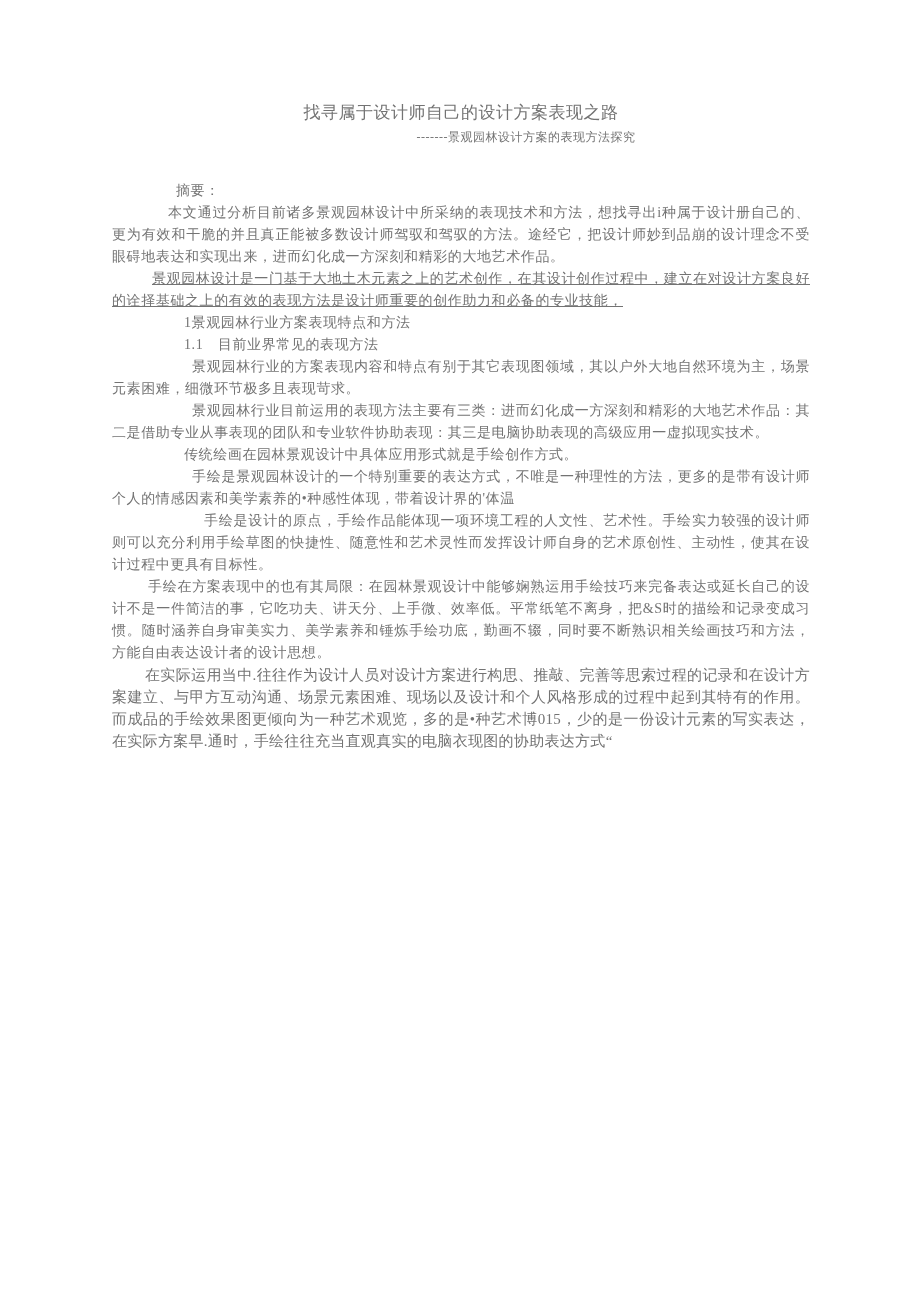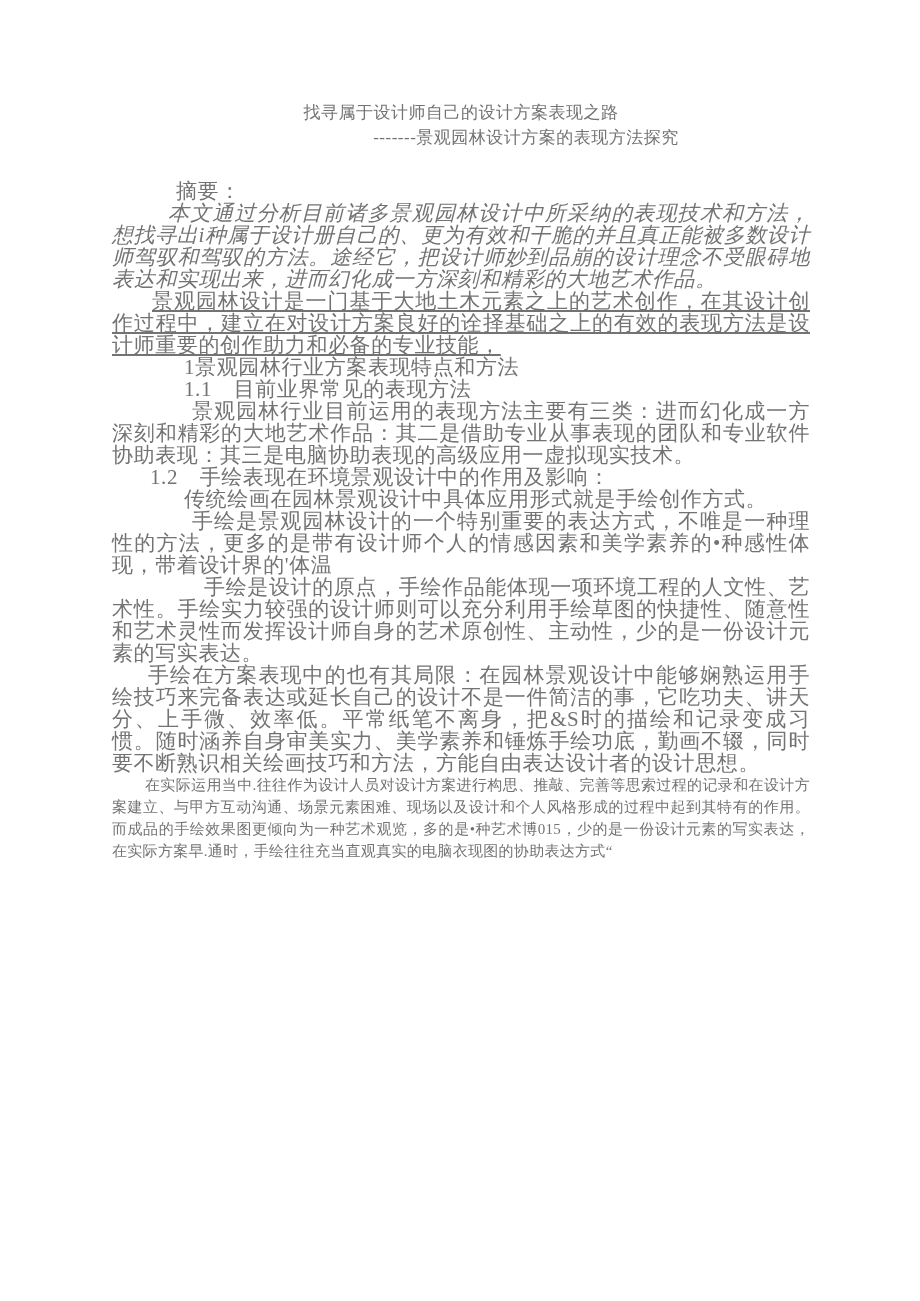--- a/index.html
+++ b/index.html
@@ -20,69 +20,69 @@
   }
   .doc-title {
     font-size: 17px;
     line-height: 25px;
     text-align: center;
     letter-spacing: 0.5px;
     margin: 0;
     font-weight: normal;
   }
   .doc-subtitle {
-    font-size: 17px;
+    font-size: 12px;
     line-height: 25px;
     text-align: center;
     padding-left: 130px;
     letter-spacing: 0.5px;
     margin: 0;
     font-weight: normal;
   }
   .doc-body {
     margin-top: 30px;
   }
   p.para {
     margin: 0;
-    font-size: 21px;
+    font-size: 14px;
     line-height: 22px;
     letter-spacing: 0.6px;
     text-align: justify;
     word-break: break-all;
   }
   p.para.small {
     font-size: 15px;
     letter-spacing: 0.3px;
   }
   
   .ind-33 { text-indent: 33px; }
   .ind-36 { text-indent: 36px; }
   .ind-38 { text-indent: 38px; }
   .ind-40 { text-indent: 40px; text-decoration: underline; }
-  .ind-56 { text-indent: 56px; font-style: italic; }
+  .ind-56 { text-indent: 56px; }
   .ind-64 { text-indent: 64px; }
   .ind-68 { text-indent: 68px; }
   .ind-72 { text-indent: 72px; }
   .ind-80 { text-indent: 80px; }
   .ind-92 { text-indent: 92px; }
 </style>
 </head>
 <body>
 
 <div class="page">
   <h1 class="doc-title">找寻属于设计师自己的设计方案表现之路</h1>
   <div class="doc-subtitle">-------景观园林设计方案的表现方法探究</div>
 
   <div class="doc-body">
     <p class="para ind-64">摘要：</p>
     <p class="para ind-56">本文通过分析目前诸多景观园林设计中所采纳的表现技术和方法，想找寻出i种属于设计册自己的、更为有效和干脆的并且真正能被多数设计师驾驭和驾驭的方法。途经它，把设计师妙到品崩的设计理念不受眼碍地表达和实现出来，进而幻化成一方深刻和精彩的大地艺术作品。</p>
     <p class="para ind-40">景观园林设计是一门基于大地土木元素之上的艺术创作，在其设计创作过程中，建立在对设计方案良好的诠择基础之上的有效的表现方法是设计师重要的创作助力和必备的专业技能，</p>
     <p class="para ind-72">1景观园林行业方案表现特点和方法</p>
     <p class="para ind-72">1.1　目前业界常见的表现方法</p>
+    <p class="para ind-80">景观园林行业的方案表现内容和特点有别于其它表现图领域，其以户外大地自然环境为主，场景元素困难，细微环节极多且表现苛求。</p>
     <p class="para ind-80">景观园林行业目前运用的表现方法主要有三类：进而幻化成一方深刻和精彩的大地艺术作品：其二是借助专业从事表现的团队和专业软件协助表现：其三是电脑协助表现的高级应用一虚拟现实技术。</p>
-    <p class="para ind-38">1.2　手绘表现在环境景观设计中的作用及影响：</p>
     <p class="para ind-72">传统绘画在园林景观设计中具体应用形式就是手绘创作方式。</p>
     <p class="para ind-80">手绘是景观园林设计的一个特别重要的表达方式，不唯是一种理性的方法，更多的是带有设计师个人的情感因素和美学素养的•种感性体现，带着设计界的'体温</p>
-    <p class="para ind-92">手绘是设计的原点，手绘作品能体现一项环境工程的人文性、艺术性。手绘实力较强的设计师则可以充分利用手绘草图的快捷性、随意性和艺术灵性而发挥设计师自身的艺术原创性、主动性，少的是一份设计元素的写实表达。</p>
+    <p class="para ind-92">手绘是设计的原点，手绘作品能体现一项环境工程的人文性、艺术性。手绘实力较强的设计师则可以充分利用手绘草图的快捷性、随意性和艺术灵性而发挥设计师自身的艺术原创性、主动性，使其在设计过程中更具有目标性。</p>
     <p class="para ind-36">手绘在方案表现中的也有其局限：在园林景观设计中能够娴熟运用手绘技巧来完备表达或延长自己的设计不是一件简洁的事，它吃功夫、讲天分、上手微、效率低。平常纸笔不离身，把&amp;S时的描绘和记录变成习惯。随时涵养自身审美实力、美学素养和锤炼手绘功底，勤画不辍，同时要不断熟识相关绘画技巧和方法，方能自由表达设计者的设计思想。</p>
     <p class="para small ind-33">在实际运用当中.往往作为设计人员对设计方案进行构思、推敲、完善等思索过程的记录和在设计方案建立、与甲方互动沟通、场景元素困难、现场以及设计和个人风格形成的过程中起到其特有的作用。而成品的手绘效果图更倾向为一种艺术观览，多的是•种艺术博015，少的是一份设计元素的写实表达，在实际方案早.通时，手绘往往充当直观真实的电脑衣现图的协助表达方式“</p>
   </div>
 </div>
 
 </body></html>

